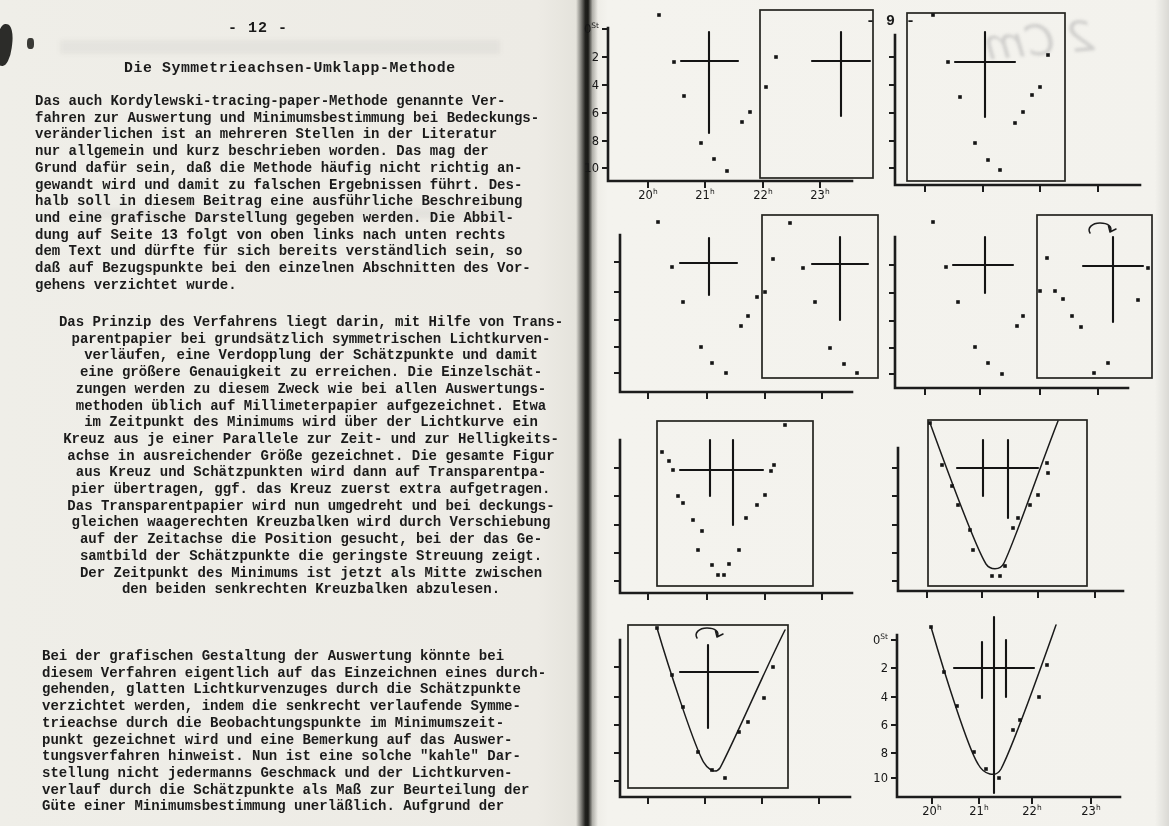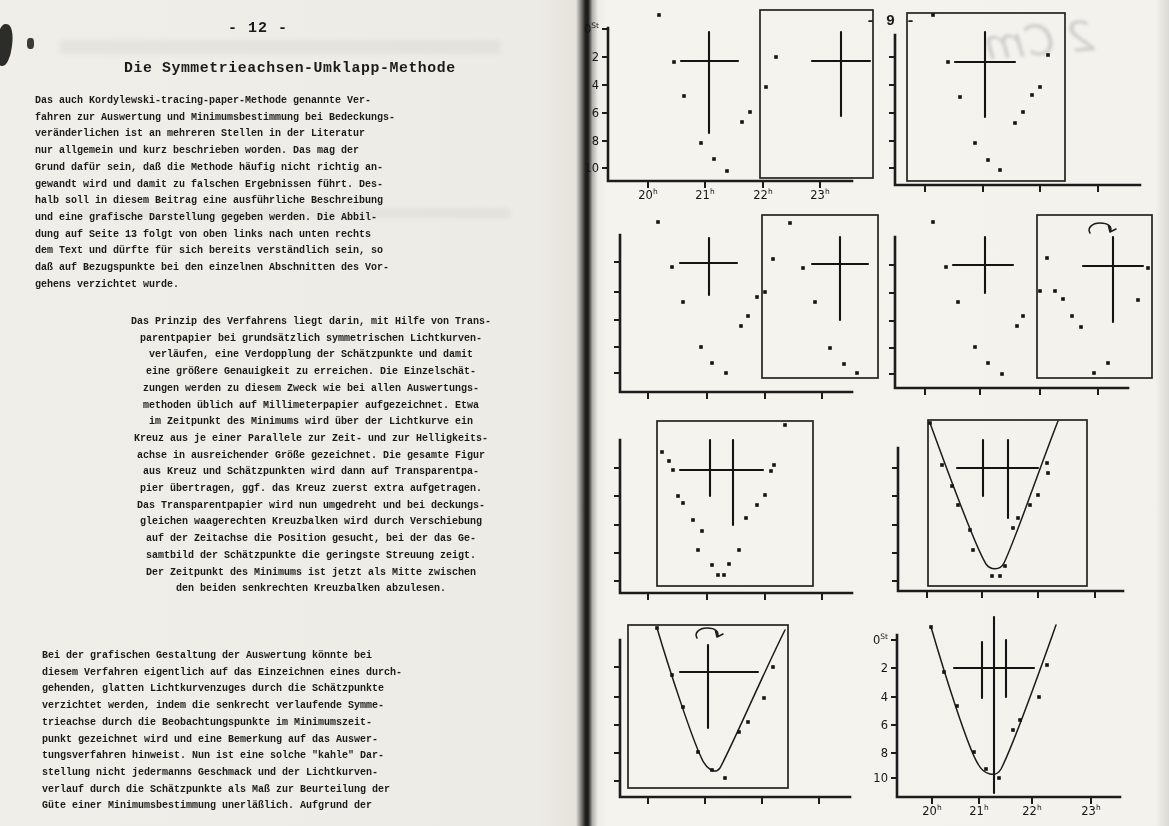--- a/index.html
+++ b/index.html
@@ -9,21 +9,21 @@
   .page-left,.page-right{position:absolute;top:0;height:826px;border-radius:11px;}
   .page-left{left:0;width:580px;}
   .page-right{left:596px;width:573px;}
   .gutter{position:absolute;top:0;left:576px;width:22px;height:826px;
           background:linear-gradient(90deg,rgba(40,40,36,0) 0%,rgba(52,52,48,.55) 22%,#21211e 42%,#191916 55%,rgba(70,70,64,.35) 75%,rgba(120,120,110,0) 100%);}
   .pagenum{position:absolute;font-size:15px;font-weight:700;letter-spacing:1px;}
   .pn12{left:228px;top:20px;}
   .pn13{left:866px;top:13px;z-index:3;}
   .title{position:absolute;left:124px;top:60px;margin:0;font-size:14.8px;font-weight:700;
          letter-spacing:.6px;text-underline-offset:5px;text-decoration-thickness:1.5px;}
-  .para{position:absolute;left:35px;width:552px;font-size:10px;line-height:16.7px;
+  .para{position:absolute;left:35px;width:552px;font-size:14px;line-height:16.7px;
         font-weight:700;white-space:pre;letter-spacing:0;}
   .p1{top:93px;} .p2{top:314px;text-align:center;} .p3{top:648px;margin-left:7px;}
   .smudge1{position:absolute;left:-4px;top:24px;width:16px;height:42px;background:#2c2c29;border-radius:45%;transform:rotate(7deg);}
   .smudge2{position:absolute;left:27px;top:38px;width:7px;height:11px;background:#3a3a36;border-radius:40%;}
   .ghost{position:absolute;left:388px;top:16px;font-family:"DejaVu Sans",sans-serif;font-style:italic;
          font-size:42px;color:rgba(125,125,130,.30);transform:scaleX(-1) rotate(5deg);filter:blur(1.4px);}
   .ghostbar{position:absolute;background:rgba(60,60,55,.05);filter:blur(2px);}
   .gb1{left:60px;top:40px;width:440px;height:14px;}
   .gb2{left:80px;top:208px;width:430px;height:10px;}
   .edge-shade{position:absolute;right:0;top:0;width:14px;height:826px;

